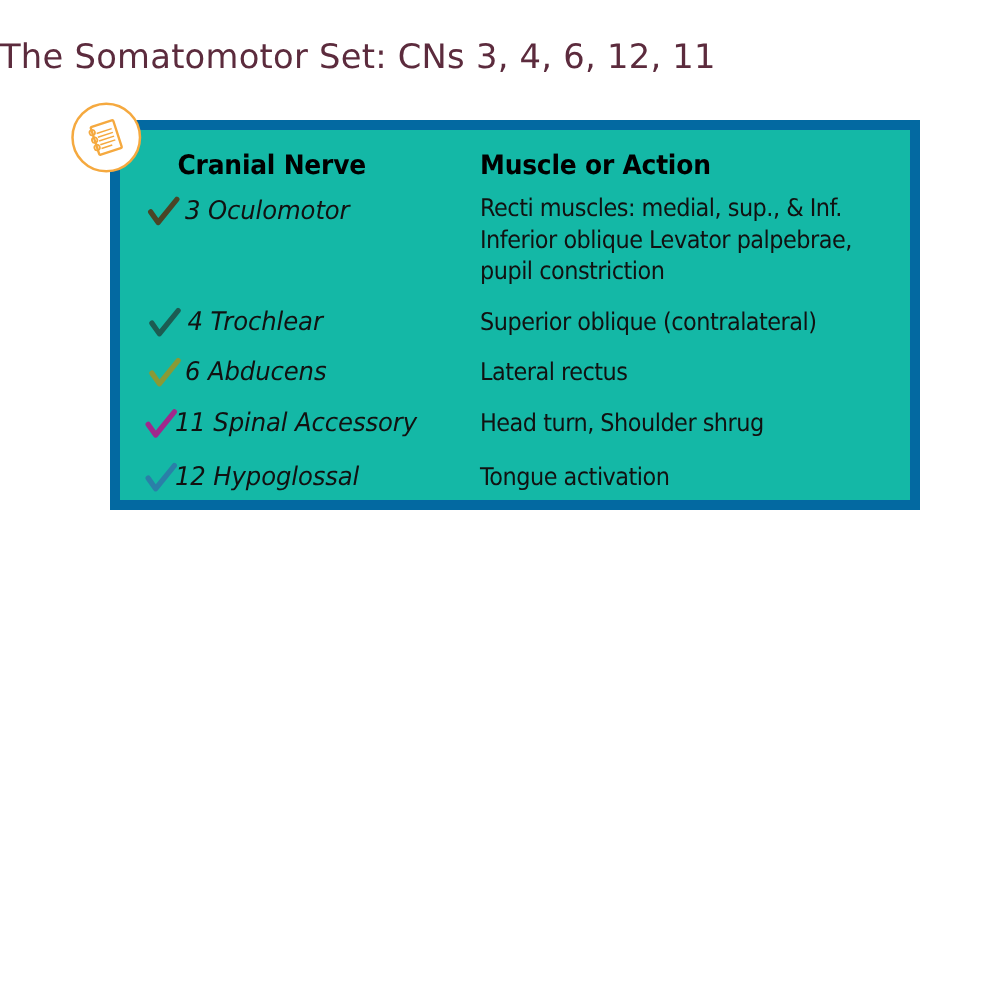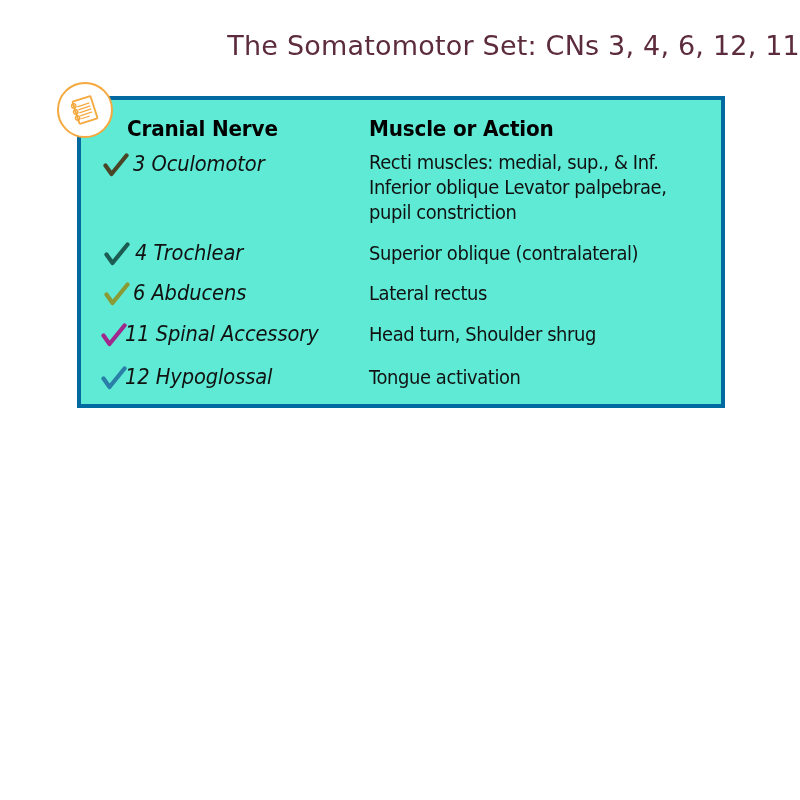--- a/index.html
+++ b/index.html
@@ -14,39 +14,39 @@
     font-family: "DejaVu Sans", sans-serif;
     overflow: hidden;
   }
 
   
   #slide-title {
     position: absolute;
     left: 0;
     top: 30px;
     width: 800px;
-    text-align: right;
+    text-align: left;
     font-family: "DejaVu Sans", sans-serif;
     font-size: 27px;
     font-weight: 400;
     letter-spacing: 0.2px;
     color: #5c2b3d;
     white-space: nowrap;
   }
 
   
   #content-card {
     position: absolute;
-    left: 77px;
+    left: 88px;
     top: 96px;
     width: 648px;
     height: 312px;
     box-sizing: border-box;
-    border: 4px solid #0369a1;
-    background: #5eead4;
+    border: 8px solid #0369a1;
+    background: #14b8a6;
   }
 
   
   #notes-badge {
     position: absolute;
     left: 57px;
     top: 82px;
     width: 56px;
     height: 56px;
     border-radius: 50%;

